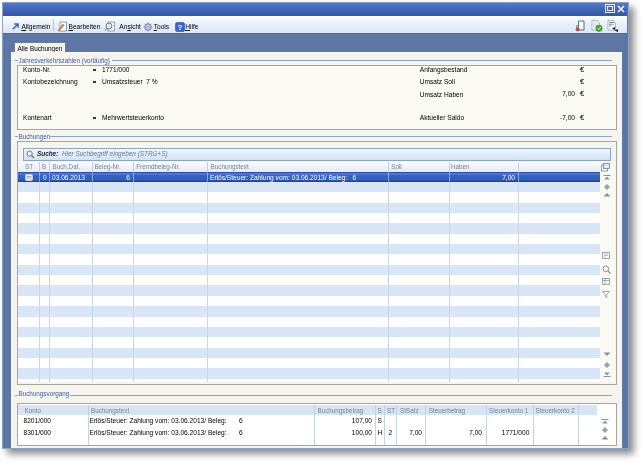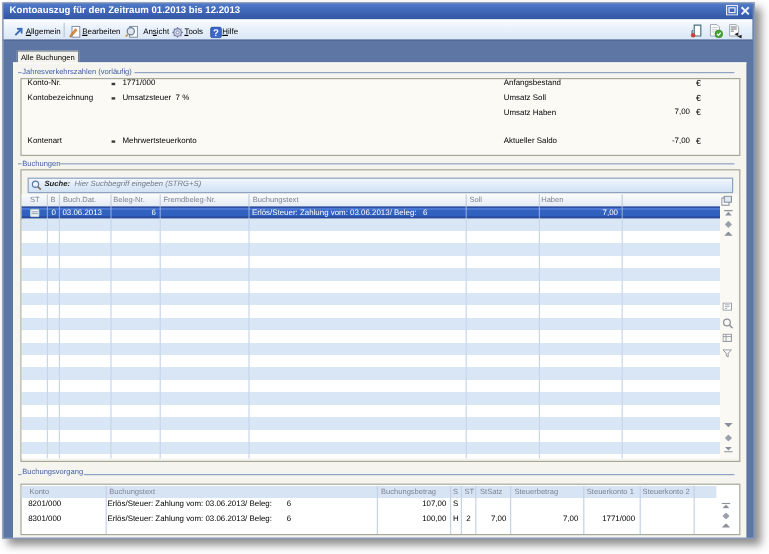--- a/index.html
+++ b/index.html
@@ -17,21 +17,20 @@
 .sep{position:absolute;width:1px;}
 .bullet{position:absolute;width:2.5px;height:2.5px;background:#3a3a3a;}
 .eur{position:absolute;font-size:7.4px;line-height:8px;color:#000;}
 .rt{text-align:right;}
 </style>
 </head>
 <body>
 <div id="stage">
   <div id="win"></div>
   <div id="titlebar"></div>
-  <div class="t" style="left:8px;top:5px;color:#fff;font-weight:bold;font-size:8px;">Kontoauszug für den Zeitraum 01.2013 bis 12.2013</div>
 
   <svg class="abs" style="left:605px;top:4px;" width="10" height="9" viewBox="0 0 10 9">
       <rect x="0.5" y="0.5" width="9" height="8" fill="none" stroke="#e8eefc" stroke-width="1"></rect>
       <rect x="2.5" y="2.5" width="5" height="4" fill="none" stroke="#e8eefc" stroke-width="1"></rect>
     </svg>
   <svg class="abs" style="left:616.5px;top:4.5px;" width="8" height="8" viewBox="0 0 8 8">
       <path d="M1 1 L7 7 M7 1 L1 7" stroke="#f0f4fc" stroke-width="1.6" fill="none"></path>
     </svg>
 
   <div id="toolbar"></div>

